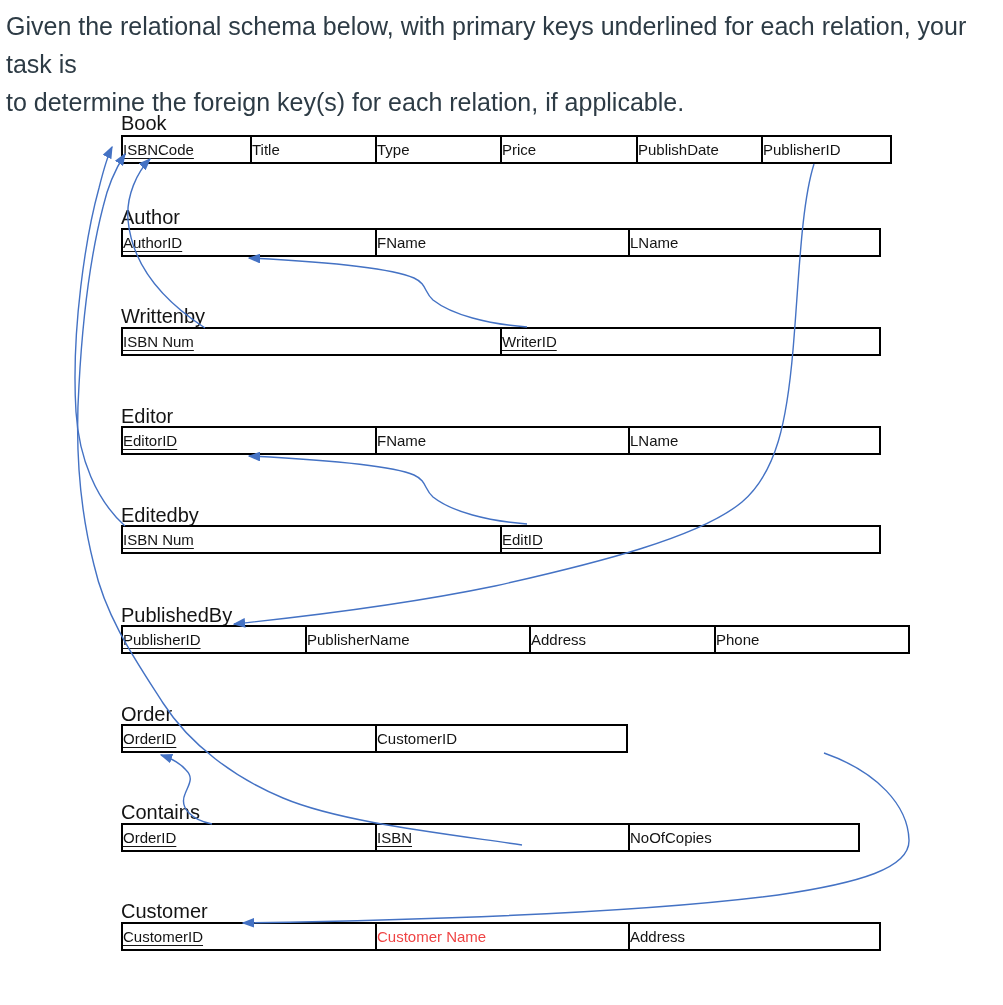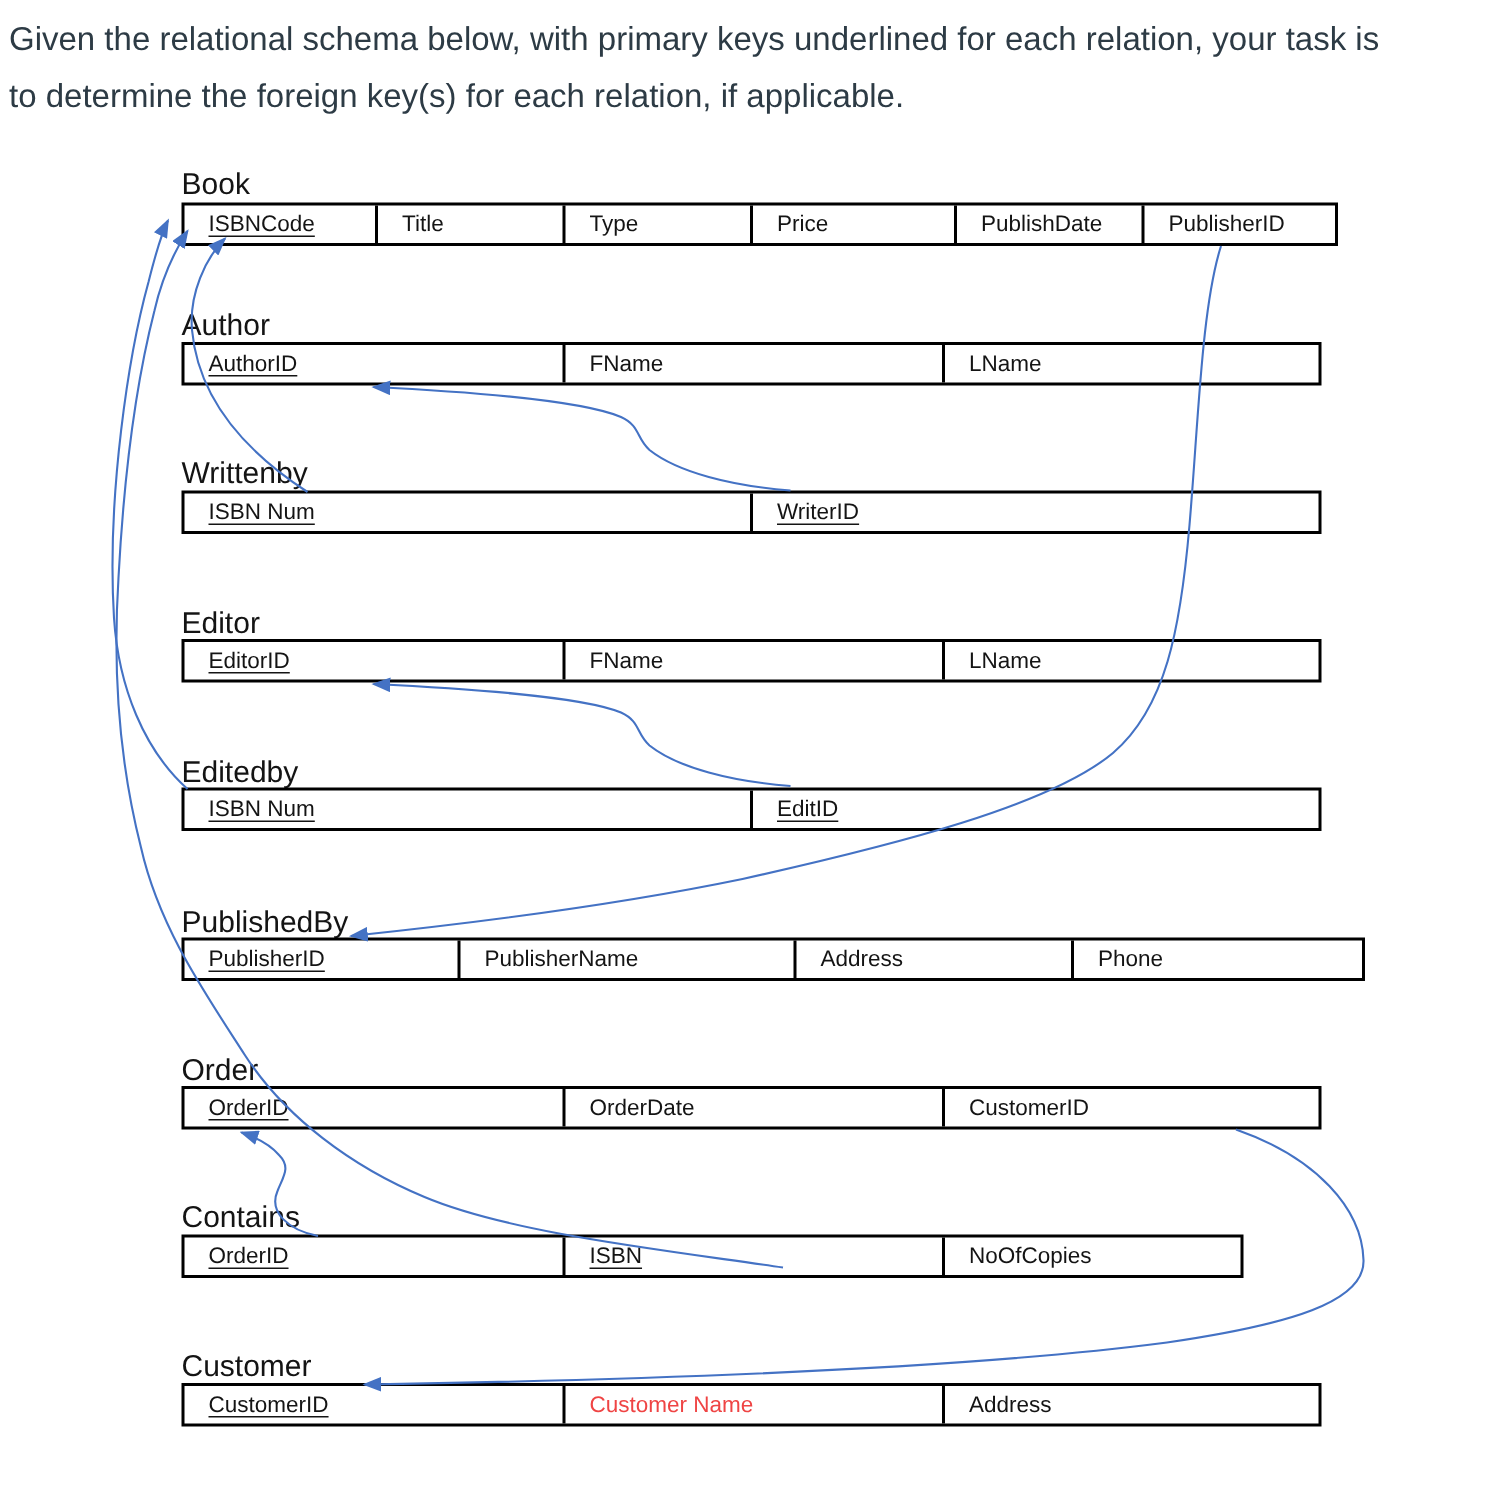--- a/index.html
+++ b/index.html
@@ -1,24 +1,24 @@
 <!DOCTYPE html>
 <html><head>
 <meta charset="utf-8">
 <style>
   html,body{margin:0;padding:0;background:#fff;}
   #page{position:relative;width:1003px;height:1005px;background:#fff;overflow:hidden;
         font-family:"Liberation Sans",sans-serif;}
-  .instructions{position:absolute;left:6px;top:7px;width:992px;font-size:22px;
+  .instructions{position:absolute;left:6px;top:7px;width:992px;font-size:25px;
         line-height:38px;color:#2D3B45;}
   .tbl-label{position:absolute;font-size:20px;color:#141414;white-space:nowrap;}
   .tbl-row{position:absolute;display:flex;box-sizing:border-box;border:2px solid #000;
         height:29px;background:transparent;}
   .cell{box-sizing:border-box;border-right:2px solid #000;display:flex;align-items:center;
-        padding-left:16px;font-size:15px;color:#141414;white-space:nowrap;overflow:hidden;}
+        padding-left:0;font-size:15px;color:#141414;white-space:nowrap;overflow:hidden;}
   .cell:last-child{border-right:none;}
   .pk{text-decoration:underline;text-underline-offset:2.5px;text-decoration-thickness:1.3px;}
   #arrow-layer{position:absolute;left:0;top:0;width:1003px;height:1005px;pointer-events:none;}
 </style>
 </head>
 <body>
 
 <div id="page">
   <div class="instructions">
     <div>Given the relational schema below, with primary keys underlined for each relation, your task is</div>
@@ -101,36 +101,33 @@
         </div>
         <div class="cell" style="width: 192px; border-color: rgb(0, 0, 0);">
           <span style="color: rgb(20, 20, 20);">Phone</span>
         </div>
       </div>
       <div class="tbl-label" style="left: 121px; top: 703px; color: rgb(20, 20, 20);">Order</div>
       <div class="tbl-row" style="left: 121px; top: 724px; border-color: rgb(0, 0, 0);">
         <div class="cell" style="width: 254px; border-color: rgb(0, 0, 0);">
           <span class="pk" style="color: rgb(20, 20, 20);">OrderID</span>
         </div>
-        <div class="cell" style="width: 253px; border-color: rgb(0, 0, 0);">
-          <span style="color: rgb(20, 20, 20);">OrderDate</span>
-        </div>
         <div class="cell" style="width: 249px; border-color: rgb(0, 0, 0);">
           <span style="color: rgb(20, 20, 20);">CustomerID</span>
         </div>
       </div>
       <div class="tbl-label" style="left: 121px; top: 801px; color: rgb(20, 20, 20);">Contains</div>
       <div class="tbl-row" style="left: 121px; top: 823px; border-color: rgb(0, 0, 0);">
         <div class="cell" style="width: 254px; border-color: rgb(0, 0, 0);">
           <span class="pk" style="color: rgb(20, 20, 20);">OrderID</span>
         </div>
         <div class="cell" style="width: 253px; border-color: rgb(0, 0, 0);">
           <span class="pk" style="color: rgb(20, 20, 20);">ISBN</span>
         </div>
-        <div class="cell" style="width: 197px; border-color: rgb(0, 0, 0);">
+        <div class="cell" style="width: 228px; border-color: rgb(0, 0, 0);">
           <span style="color: rgb(20, 20, 20);">NoOfCopies</span>
         </div>
       </div>
       <div class="tbl-label" style="left: 121px; top: 900px; color: rgb(20, 20, 20);">Customer</div>
       <div class="tbl-row" style="left: 121px; top: 922px; border-color: rgb(0, 0, 0);">
         <div class="cell" style="width: 254px; border-color: rgb(0, 0, 0);">
           <span class="pk" style="color: rgb(20, 20, 20);">CustomerID</span>
         </div>
         <div class="cell" style="width: 253px; border-color: rgb(0, 0, 0);">
           <span style="color: #ef4444;">Customer Name</span>

